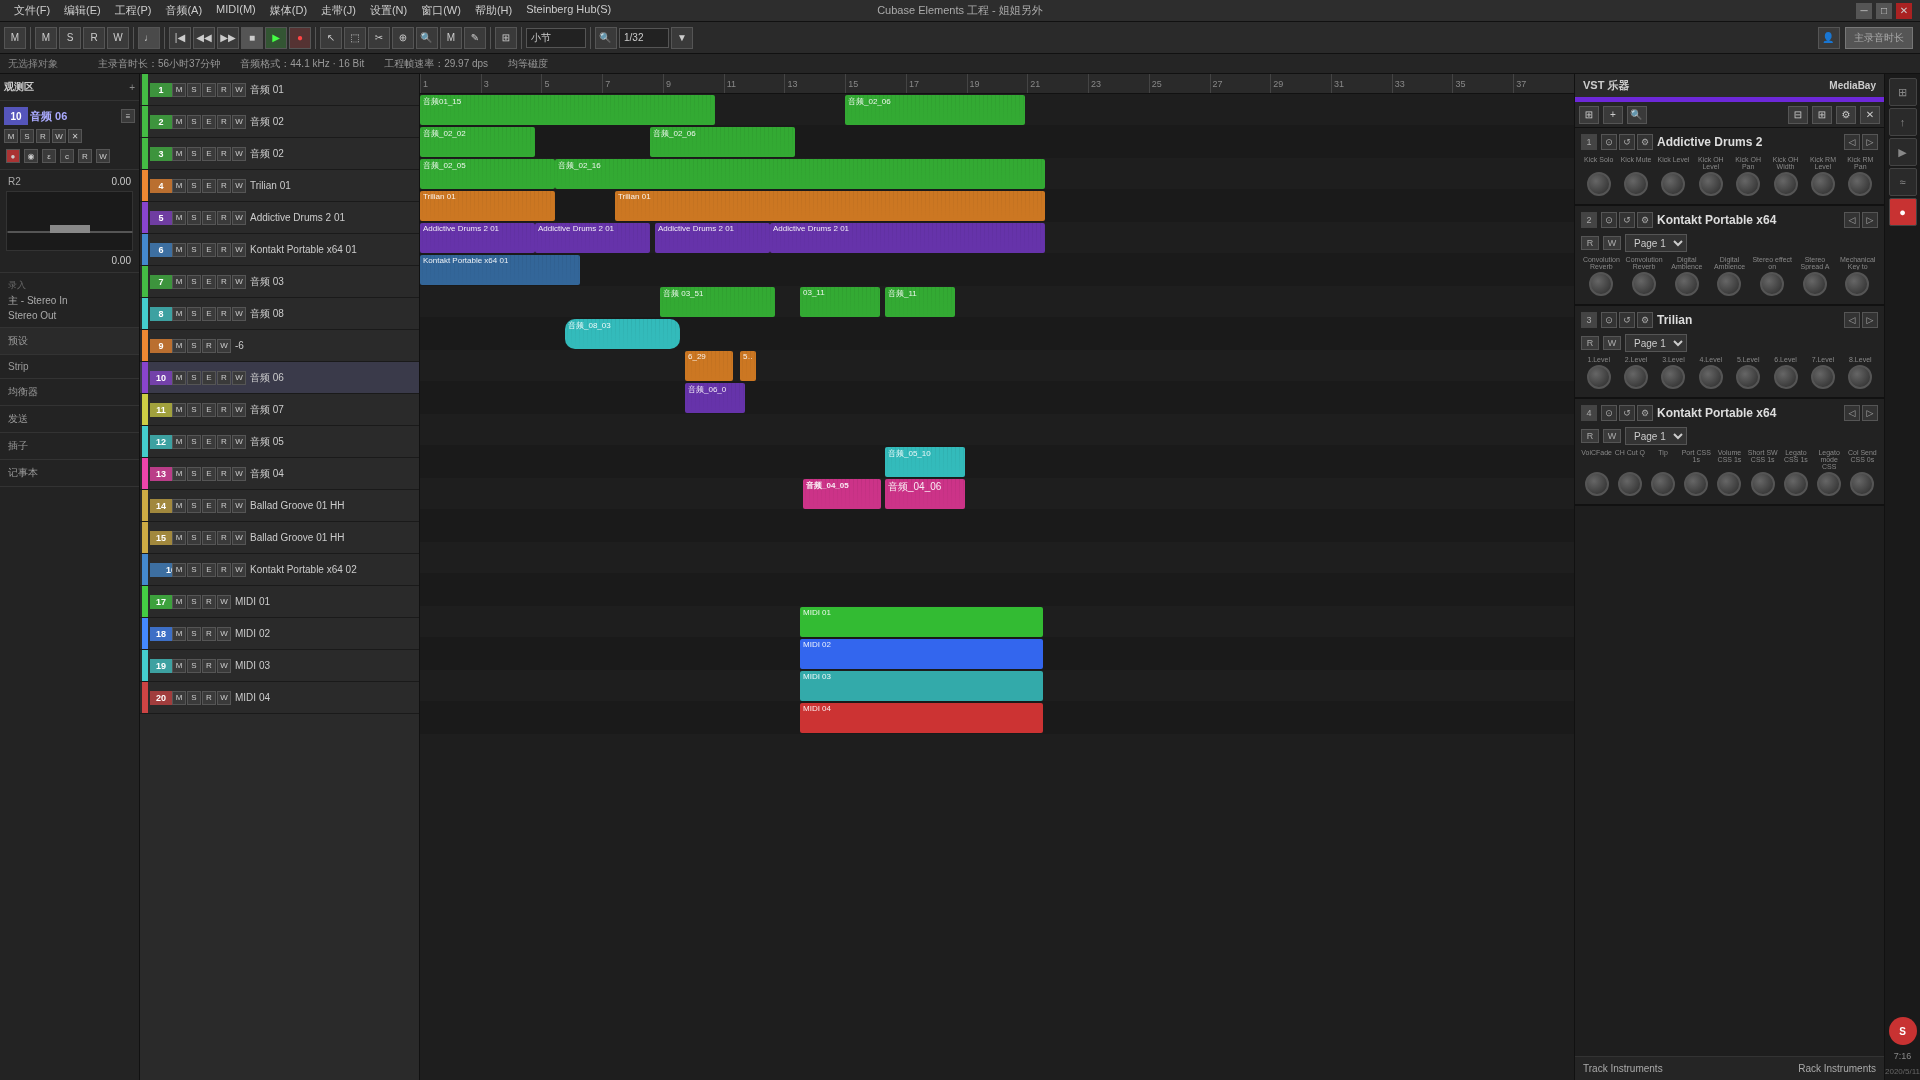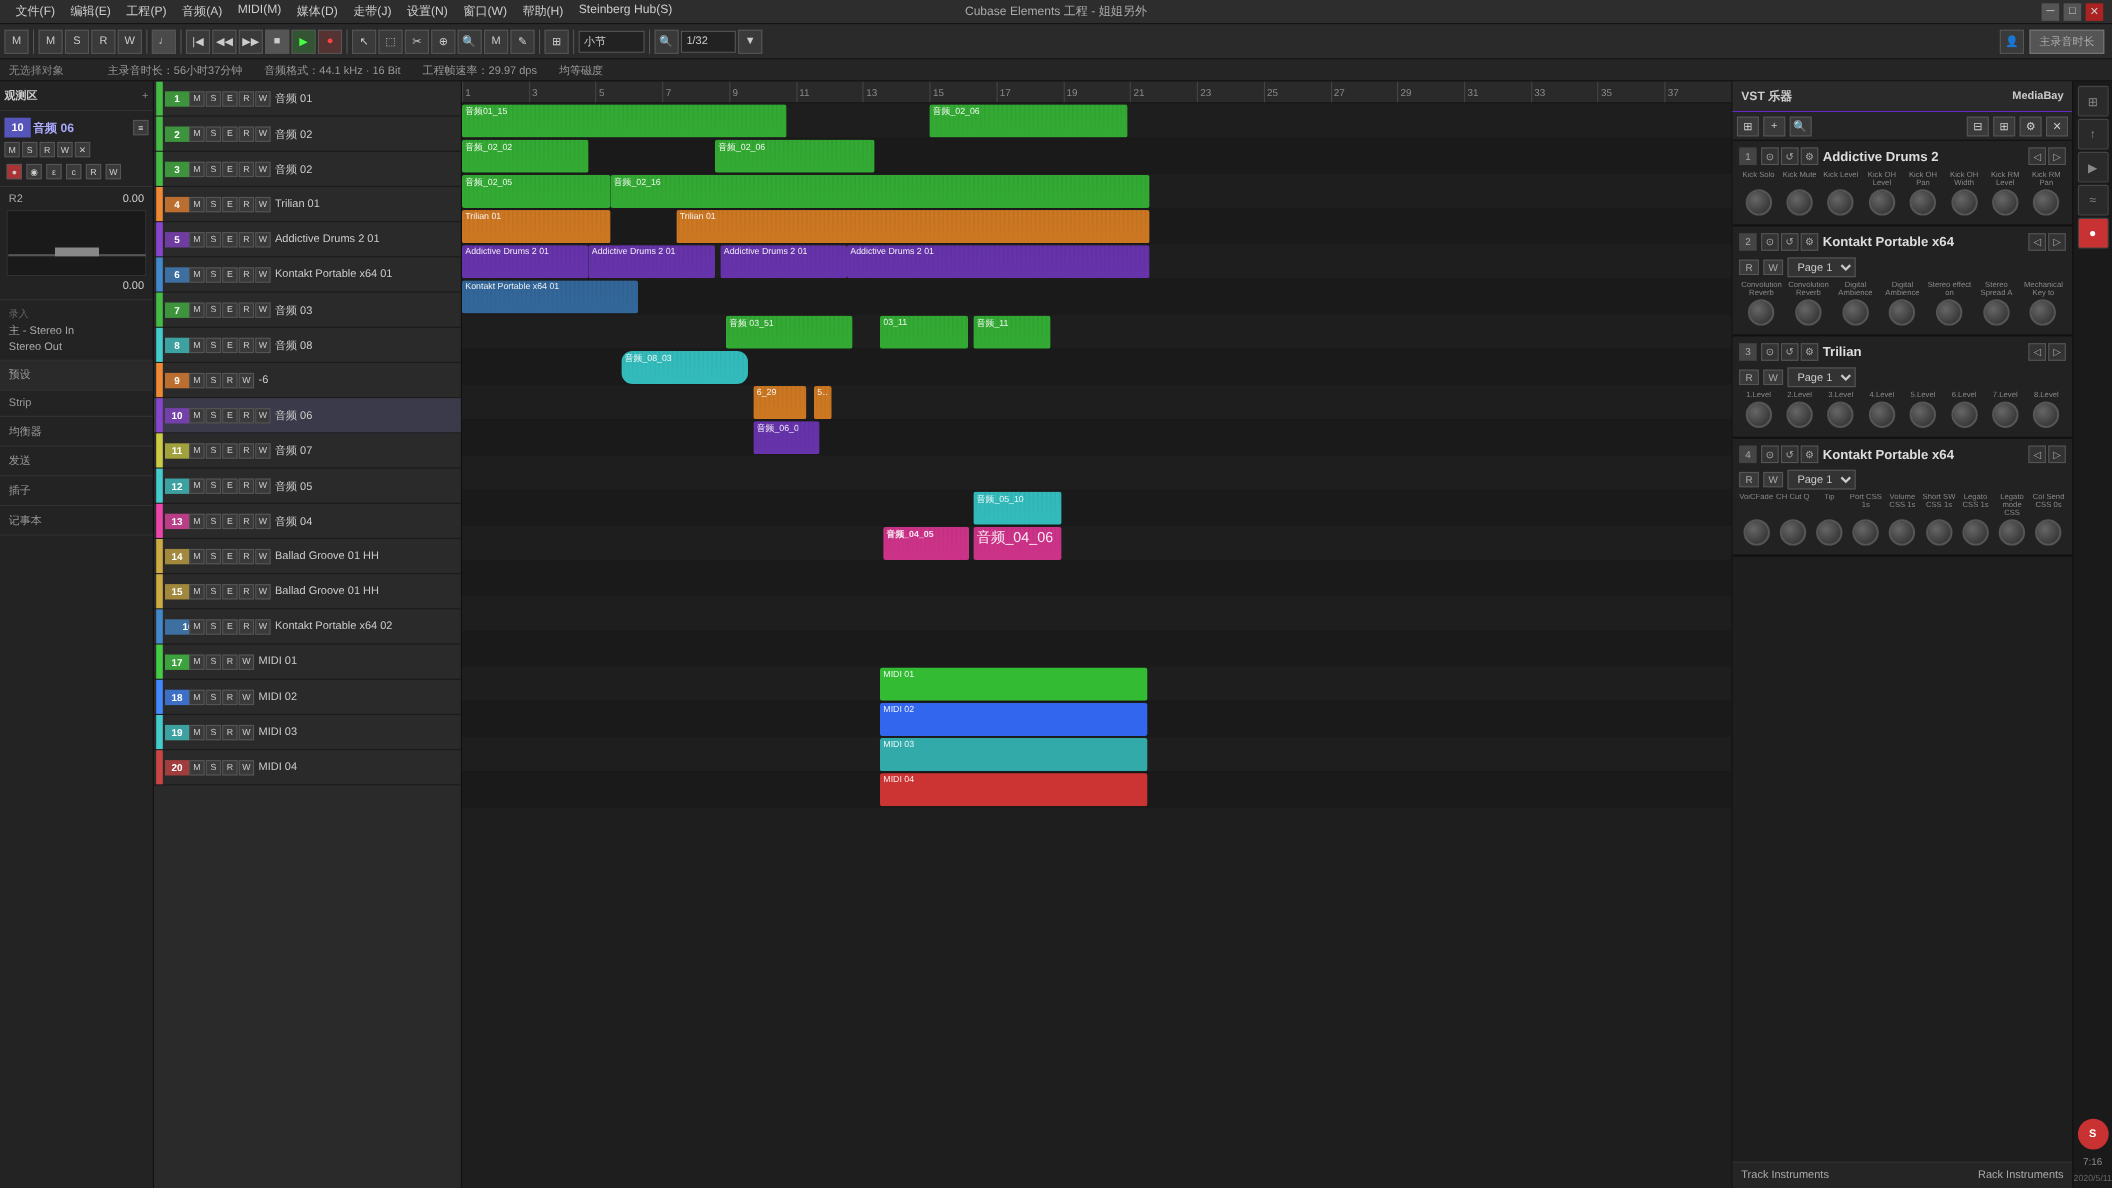--- a/index.html
+++ b/index.html
@@ -225,21 +225,21 @@
       border-left: 1px solid #111;
       display: flex;
       flex-direction: column;
     }
     #vst-header {
       height: 28px;
       background: #2a2a2a;
       display: flex;
       align-items: center;
       padding: 0 8px;
-      border-bottom: 1px solid #6d28d9;
+      border-bottom: 5px solid #6d28d9;
       font-size: 11px;
       font-weight: bold;
       color: #ccc;
     }
     #vst-header .vst-title { flex: 1; }
     #vst-header .mediabay-title { color: #ccc; margin-left: auto; font-size: 10px; font-weight: bold; }
     #vst-toolbar {
       height: 26px;
       background: #252525;
       display: flex;
@@ -875,21 +875,21 @@
           <div class="arr-track-row" style="background: rgb(26, 26, 26);">
             <div class="arr-block" style="left: 465px; width: 80px; background: linear-gradient(rgba(51, 187, 187, 0.8), rgb(51, 187, 187)) 0% 0% / 100% 100%, repeating-linear-gradient(to right, transparent 0px, transparent 2px, rgba(0, 0, 0, 0.3) 2px, rgba(0, 0, 0, 0.3) 3px) 0% 0% / 4px 100% rgb(51, 187, 187); top: 1px; height: 30px;">
               <span style="font-size: 8px; color: rgba(255, 255, 255, 0.9); white-space: nowrap; overflow: hidden; text-overflow: ellipsis; display: block;">音频_05_10</span>
             </div>
           </div>
           <div class="arr-track-row" style="background: rgb(30, 30, 30);">
             <div class="arr-block" style="left: 383px; width: 78px; background: linear-gradient(rgba(204, 51, 136, 0.8), rgb(204, 51, 136)) 0% 0% / 100% 100%, repeating-linear-gradient(to right, transparent 0px, transparent 2px, rgba(0, 0, 0, 0.3) 2px, rgba(0, 0, 0, 0.3) 3px) 0% 0% / 4px 100% rgb(204, 51, 136); top: 1px; height: 30px;">
               <span style="font-size: 8px; color: rgba(255, 255, 255, 0.9); white-space: nowrap; overflow: hidden; text-overflow: ellipsis; display: block; font-weight: bold;">音频_04_05</span>
             </div>
             <div class="arr-block" style="left: 465px; width: 80px; background: linear-gradient(rgba(204, 51, 136, 0.8), rgb(204, 51, 136)) 0% 0% / 100% 100%, repeating-linear-gradient(to right, transparent 0px, transparent 2px, rgba(0, 0, 0, 0.3) 2px, rgba(0, 0, 0, 0.3) 3px) 0% 0% / 4px 100% rgb(204, 51, 136); top: 1px; height: 30px;">
-              <span style="font-size: 13px; color: rgba(255, 255, 255, 0.9); white-space: nowrap; overflow: hidden; text-overflow: ellipsis; display: block; text-align: center;">音频_04_06</span>
+              <span style="font-size: 10px; color: rgba(255, 255, 255, 0.9); white-space: nowrap; overflow: hidden; text-overflow: ellipsis; display: block; text-align: center;">音频_04_06</span>
             </div>
           </div>
           <div class="arr-track-row" style="background: rgb(26, 26, 26);"></div>
           <div class="arr-track-row" style="background: rgb(30, 30, 30);"></div>
           <div class="arr-track-row" style="background: rgb(26, 26, 26);"></div>
           <div class="arr-track-row" style="background: rgb(30, 30, 30);">
             <div class="arr-block midi-block" style="left: 380px; width: 243px; background: rgb(51, 187, 51); top: 1px; height: 30px;">
               <span style="font-size: 8px; color: rgba(255, 255, 255, 0.9); white-space: nowrap; overflow: hidden; text-overflow: ellipsis; display: block;">MIDI 01</span>
             </div>
           </div>

